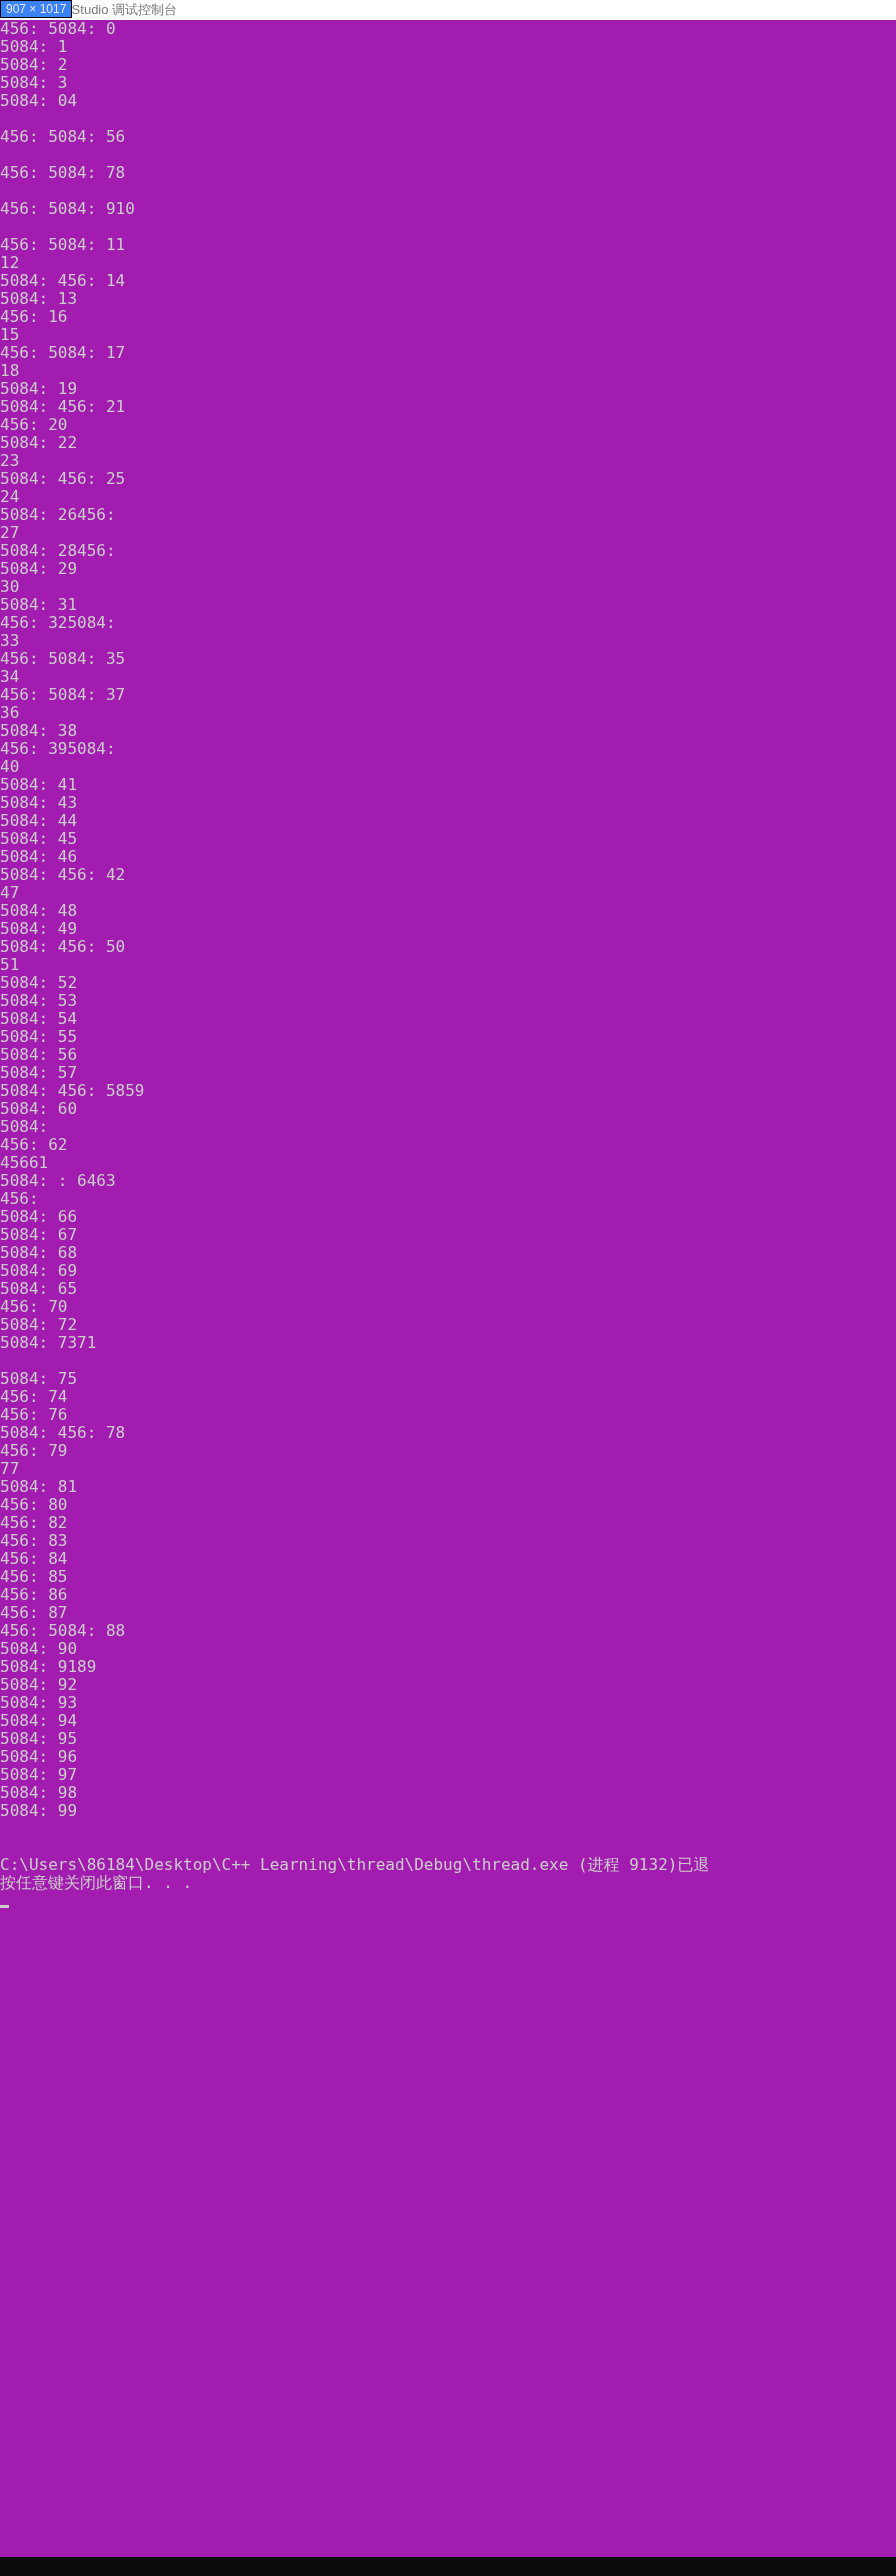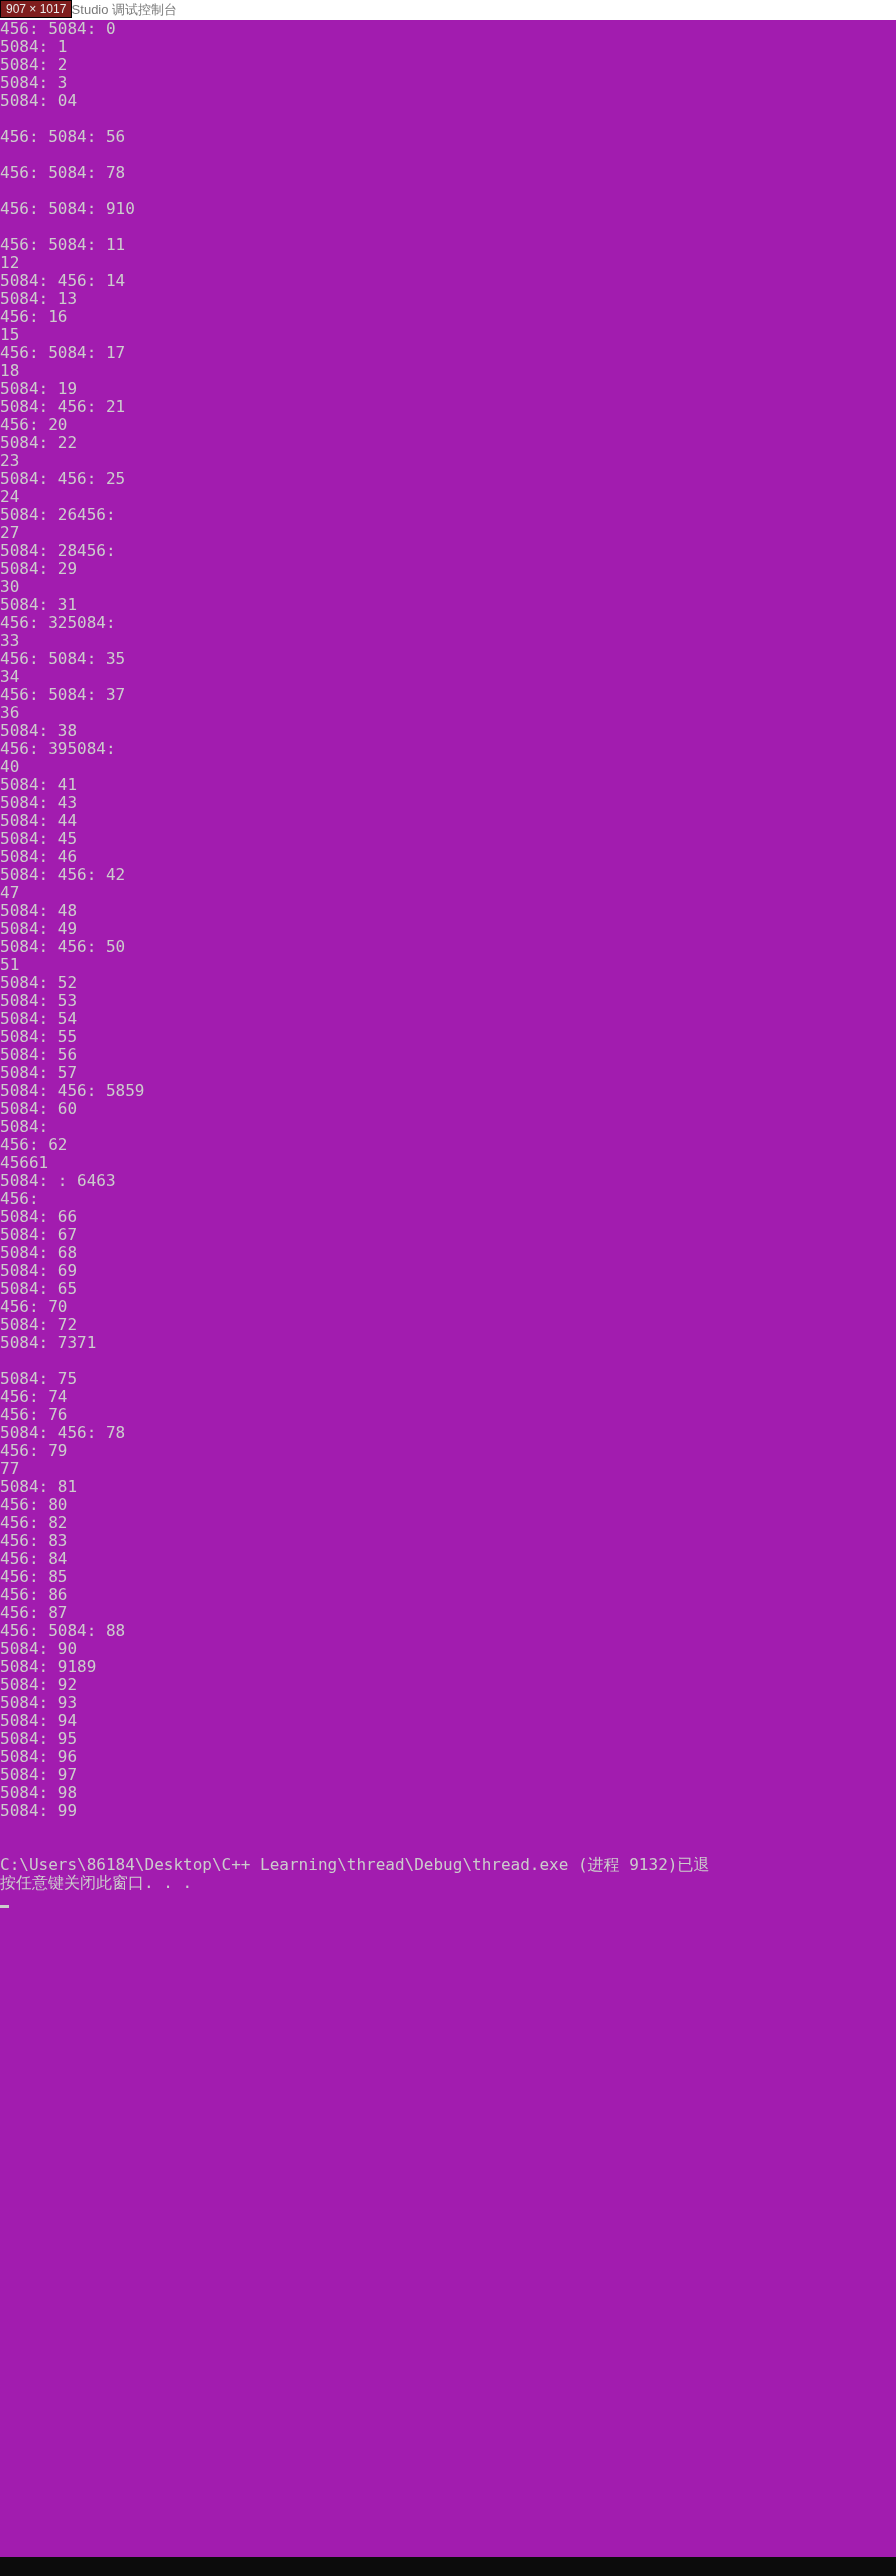--- a/index.html
+++ b/index.html
@@ -21,21 +21,21 @@
     padding-left: 22px;
     font-family: "Microsoft YaHei", "SimSun", sans-serif;
     width: 100%;
     box-sizing: border-box;
     white-space: nowrap;
   }
   .badge {
     position: absolute;
     top: 0;
     left: 0;
-    background: #7f1d1d;
+    background: #3b82f6;
     color: #eaeaea;
     font-size: 12px;
     font-family: sans-serif;
     padding: 1px 5px;
     border: 1px solid #000;
     line-height: 14px;
     z-index: 10;
   }
   .terminal {
     background: #a21caf;

